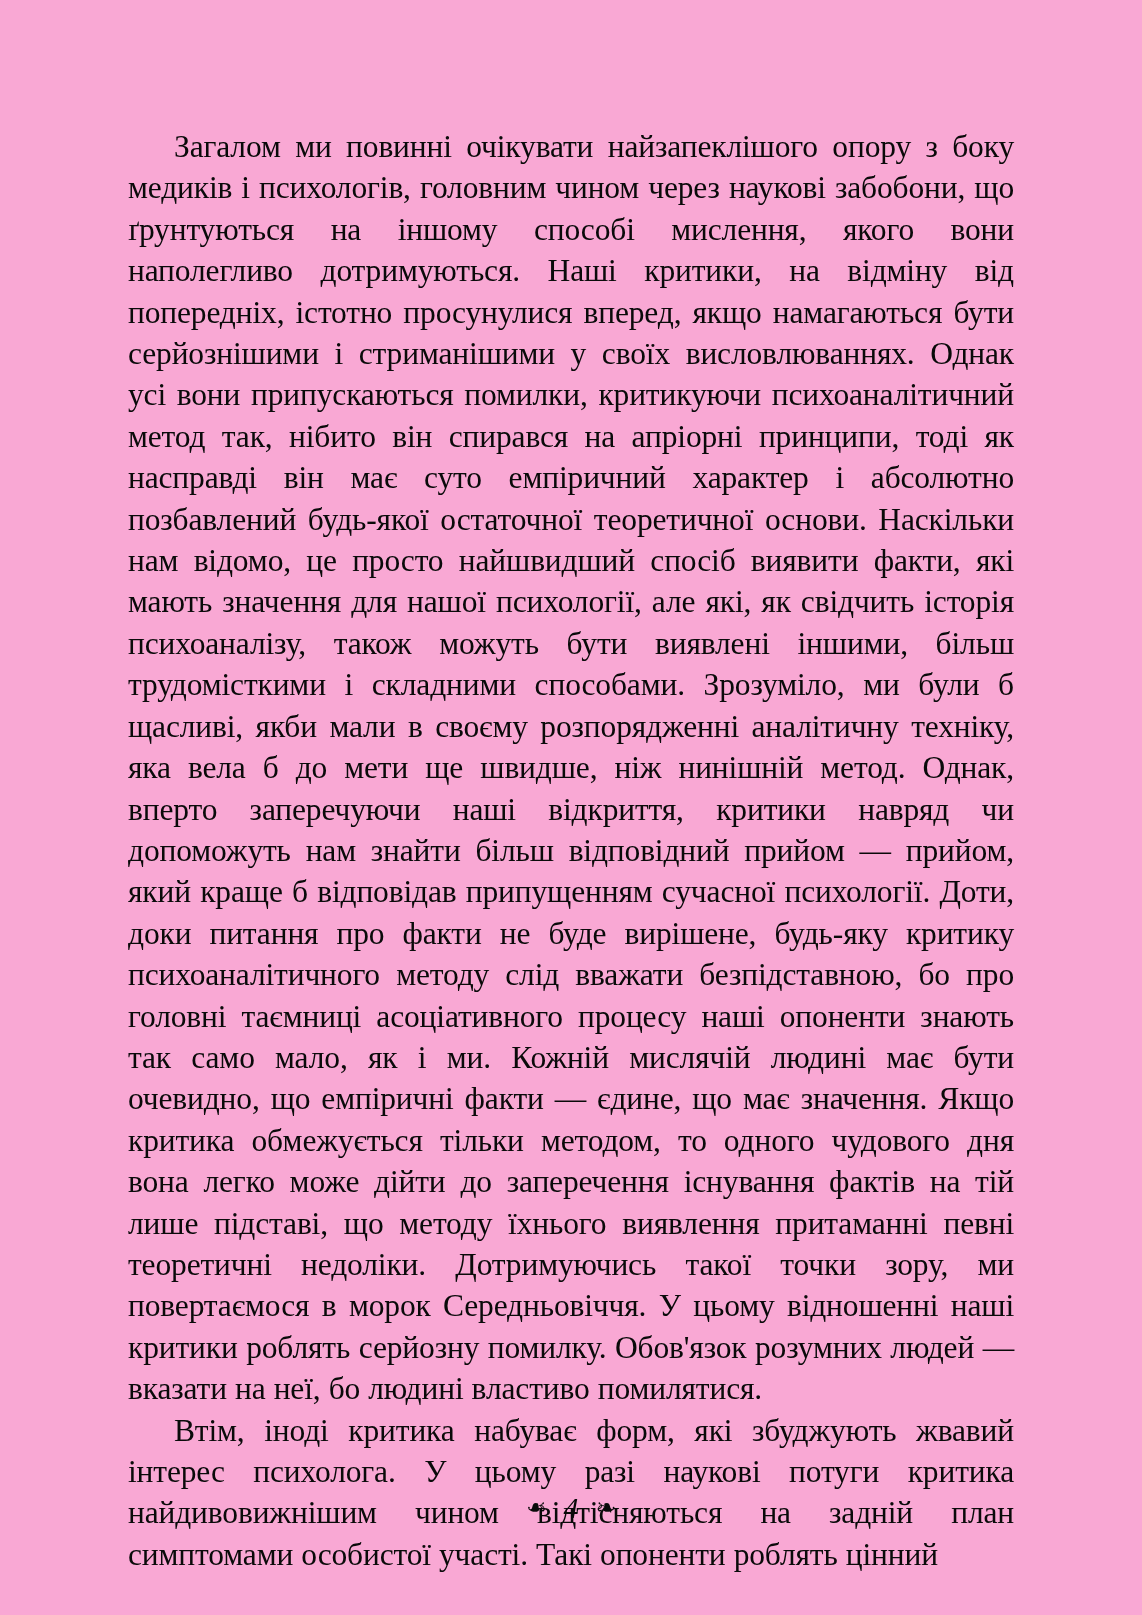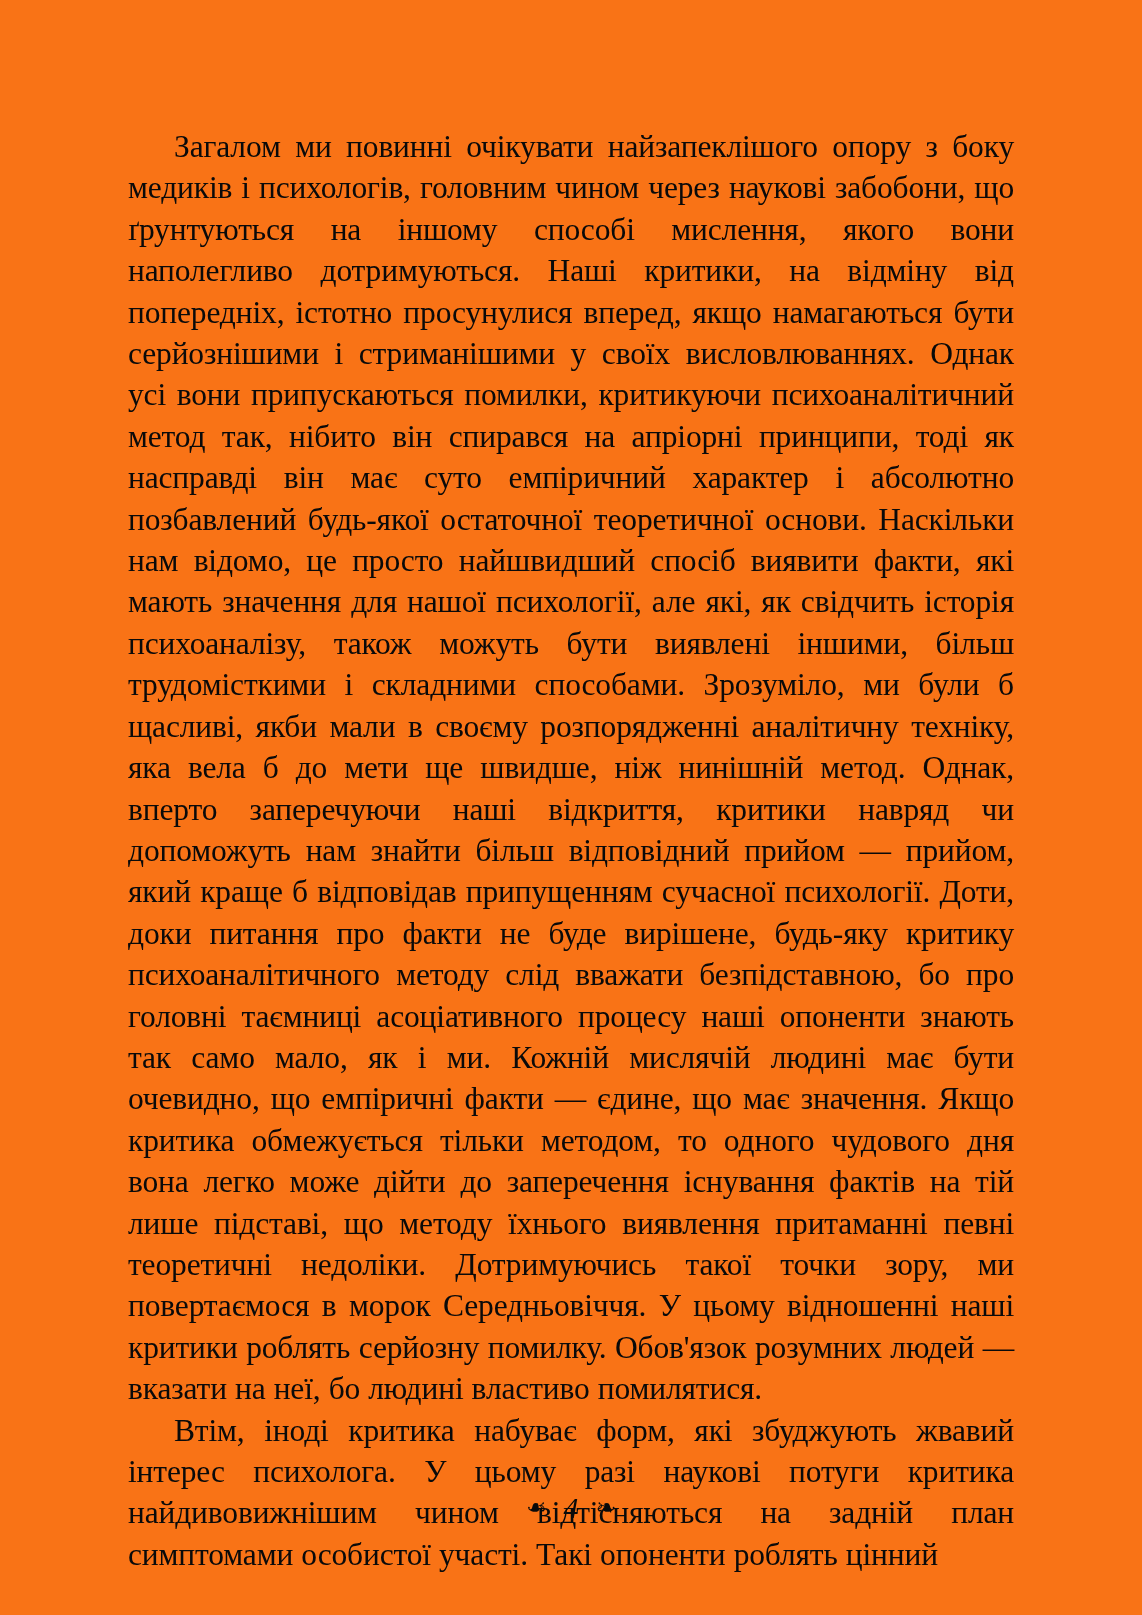--- a/index.html
+++ b/index.html
@@ -12,21 +12,21 @@
     height: 1615px;
     overflow: hidden;
     font-family: "Liberation Serif", "DejaVu Serif", serif;
     color: #0a0a0a;
   }
 
   .page {
     position: relative;
     width: 1142px;
     height: 1615px;
-    background: #f97316;
+    background: #f9a8d4;
     box-sizing: border-box;
   }
 
   .text-block {
     position: absolute;
     left: 128px;
     top: 126px;
     width: 886px;
   }
 

